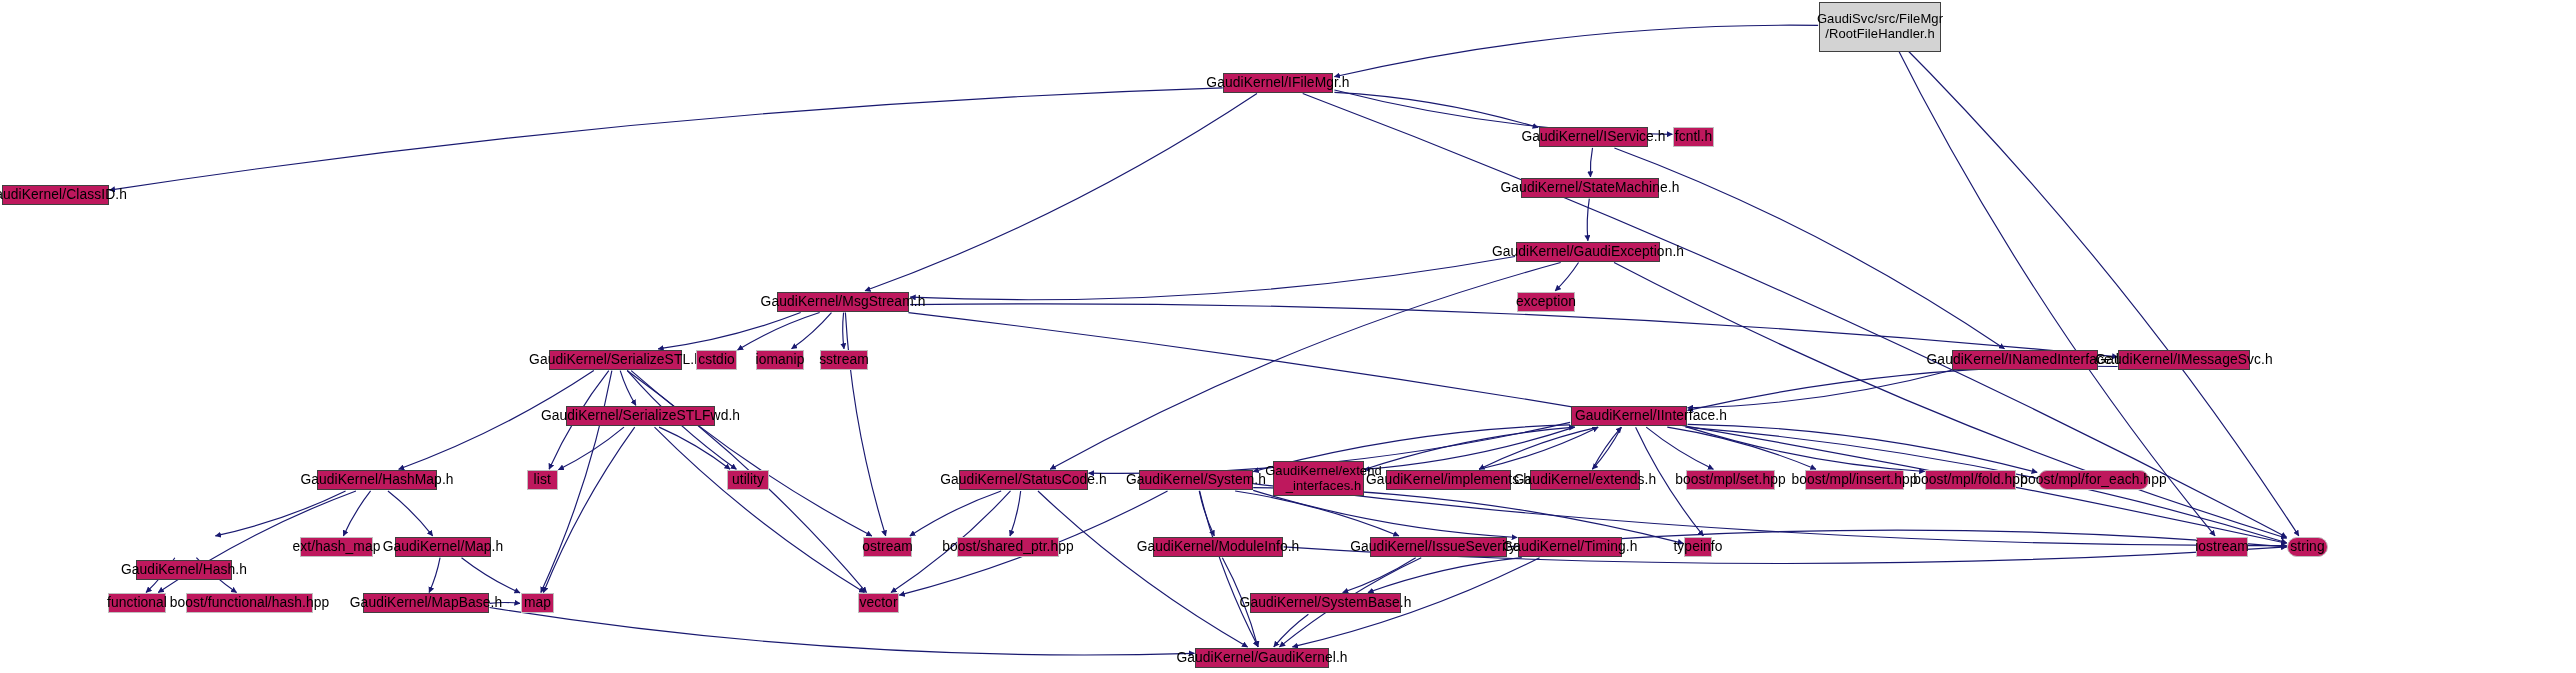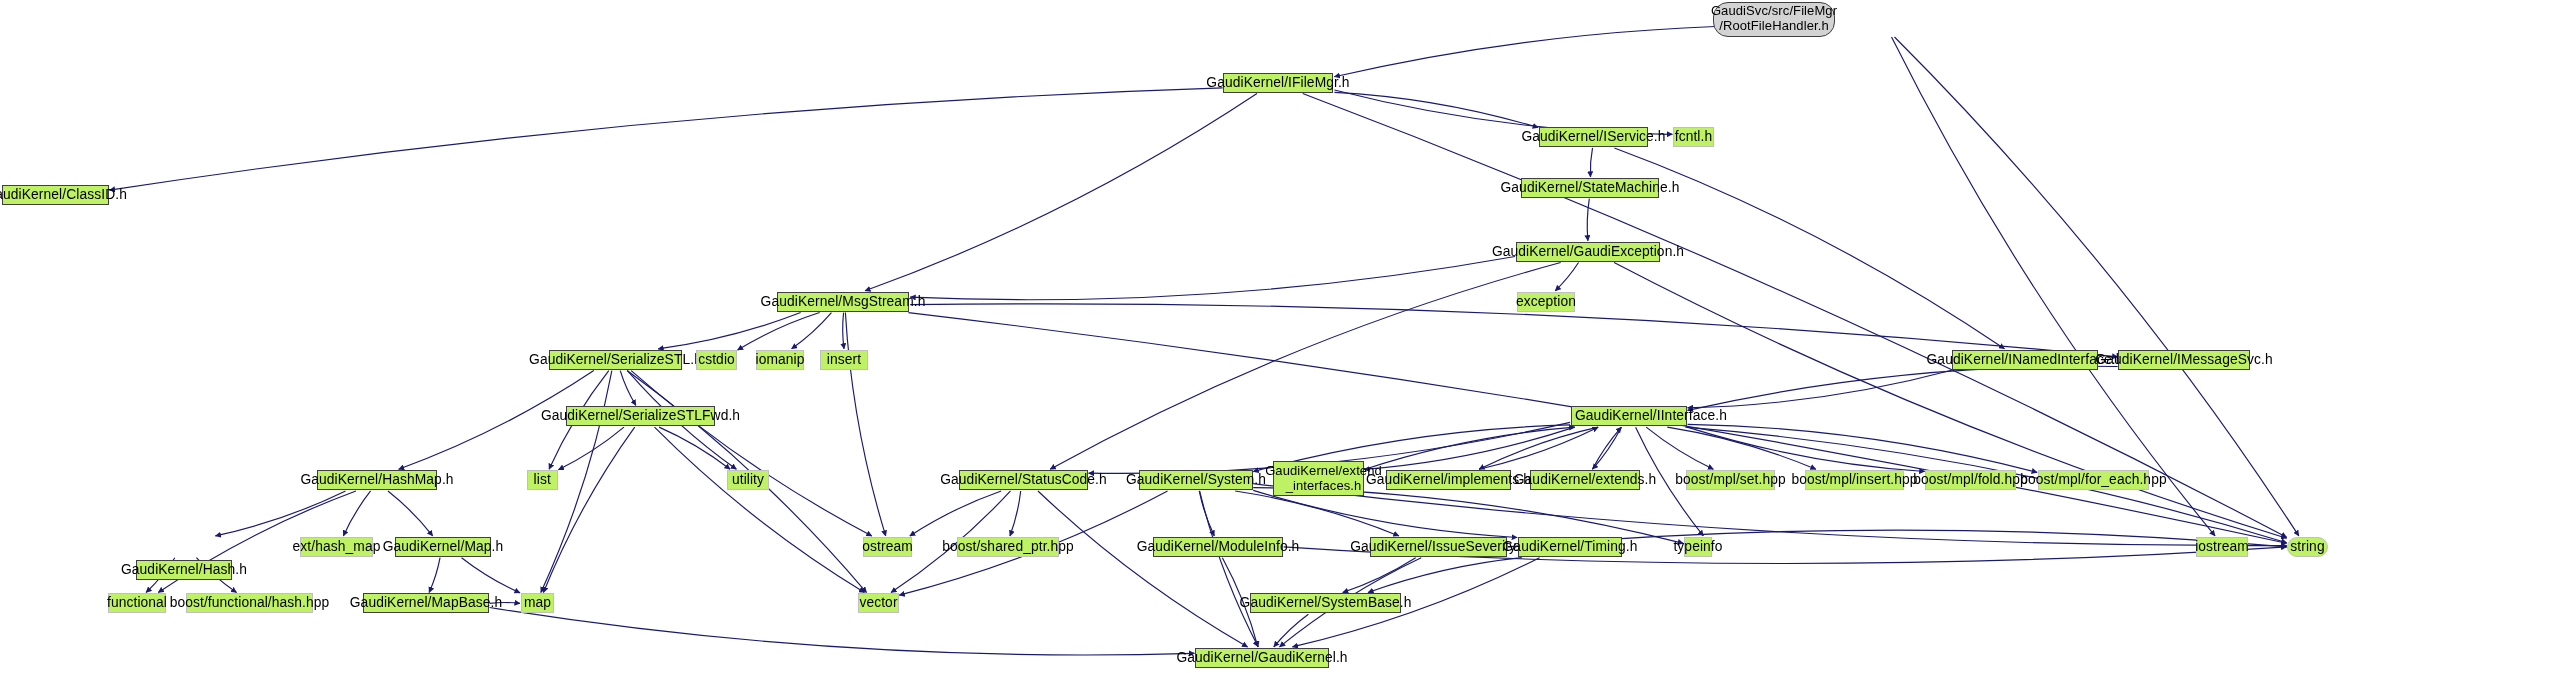--- a/index.html
+++ b/index.html
@@ -27,21 +27,21 @@
     position: absolute;
     box-sizing: border-box;
     display: flex;
     align-items: center;
     justify-content: center;
     text-align: center;
     color: #000000;
     font-size: 13.8px;
     line-height: 1.12;
     white-space: pre-line;
-    background: #bef264;
+    background: #be185d;
     border: 0.7px solid #c0c0c0;
     letter-spacing: 0.1px;
   }
   .node.strong {
     border: 1.5px solid #404040;
   }
   .node.root {
     border: 1.5px solid #404040;
     background: #d3d3d3;
   }
@@ -131,51 +131,51 @@
         <path d="M 2079.0 754.0 Q 2616.0 708.0 3153.0 754.0" marker-end="url(#arrow)"></path>
         <path d="M 2098.3 769.0 Q 1989.4 780.3 1886.3 817.0" marker-end="url(#arrow)"></path>
         <path d="M 2122.9 769.0 Q 1959.9 851.0 1782.1 892.0" marker-end="url(#arrow)"></path>
         <path d="M 1804.1 847.0 Q 1777.5 866.6 1756.4 892.0" marker-end="url(#arrow)"></path>
         <path d="M 1881.0 647.3 Q 2022.6 600.7 2171.3 589.0" marker-end="url(#arrow)"></path>
         <path d="M 2039.4 647.0 Q 2125.0 627.8 2203.6 589.0" marker-end="url(#arrow)"></path>
         <path d="M 2195.8 647.0 Q 2212.3 615.6 2235.7 589.0" marker-end="url(#arrow)"></path>
       </g>
   </svg>
   <div id="nodes-layer">
-      <div class="node root" style="left: 1713px; top: 1.5px; width: 122px; height: 35px; font-size: 13px; border-radius: 15px;">GaudiSvc/src/FileMgr
+      <div class="node root" style="left: 1819px; top: 1.5px; width: 122px; height: 50px; font-size: 13px;">GaudiSvc/src/FileMgr
 /RootFileHandler.h</div>
       <div class="node strong" style="left: 1223px; top: 73px; width: 110px; height: 20.3px;">GaudiKernel/IFileMgr.h</div>
       <div class="node strong" style="left: 1539px; top: 127px; width: 109px; height: 20.3px;">GaudiKernel/IService.h</div>
       <div class="node " style="left: 1673px; top: 127px; width: 41px; height: 20.3px;">fcntl.h</div>
       <div class="node strong" style="left: 1521px; top: 178px; width: 138px; height: 20.3px;">GaudiKernel/StateMachine.h</div>
       <div class="node strong" style="left: 1516px; top: 242px; width: 144px; height: 20.3px;">GaudiKernel/GaudiException.h</div>
       <div class="node strong" style="left: 2.2px; top: 185px; width: 107px; height: 20.3px;">GaudiKernel/ClassID.h</div>
       <div class="node " style="left: 1517px; top: 292px; width: 58px; height: 20.3px;">exception</div>
       <div class="node strong" style="left: 777px; top: 292px; width: 132px; height: 20.3px;">GaudiKernel/MsgStream.h</div>
       <div class="node strong" style="left: 1952px; top: 350px; width: 146px; height: 20.3px;">GaudiKernel/INamedInterface.h</div>
       <div class="node strong" style="left: 2118px; top: 350px; width: 132px; height: 20.3px;">GaudiKernel/IMessageSvc.h</div>
       <div class="node strong" style="left: 549px; top: 350px; width: 133px; height: 20.3px;">GaudiKernel/SerializeSTL.h</div>
       <div class="node " style="left: 696px; top: 350px; width: 41px; height: 20.3px;">cstdio</div>
       <div class="node " style="left: 756px; top: 350px; width: 48px; height: 20.3px;">iomanip</div>
-      <div class="node " style="left: 820px; top: 350px; width: 48px; height: 20.3px;">insert</div>
+      <div class="node " style="left: 820px; top: 350px; width: 48px; height: 20.3px;">sstream</div>
       <div class="node strong" style="left: 1571px; top: 406px; width: 116px; height: 20.3px; padding-left: 44px;">GaudiKernel/IInterface.h</div>
       <div class="node strong" style="left: 566px; top: 406px; width: 149px; height: 20.3px;">GaudiKernel/SerializeSTLFwd.h</div>
       <div class="node strong" style="left: 317px; top: 470px; width: 120px; height: 20.3px;">GaudiKernel/HashMap.h</div>
       <div class="node " style="left: 527px; top: 470px; width: 30.5px; height: 20.3px;">list</div>
       <div class="node " style="left: 727px; top: 470px; width: 42px; height: 20.3px;">utility</div>
       <div class="node strong" style="left: 959px; top: 470px; width: 129px; height: 20.3px;">GaudiKernel/StatusCode.h</div>
       <div class="node strong" style="left: 1139px; top: 470px; width: 114px; height: 20.3px;">GaudiKernel/System.h</div>
       <div class="node strong" style="left: 1273px; top: 461px; width: 91px; height: 35px; font-size: 13px; padding-left: 10px;">GaudiKernel/extend
 _interfaces.h</div>
       <div class="node strong" style="left: 1386px; top: 470px; width: 125px; height: 20.3px;">GaudiKernel/implements.h</div>
       <div class="node strong" style="left: 1530px; top: 470px; width: 110px; height: 20.3px;">GaudiKernel/extends.h</div>
       <div class="node " style="left: 1686px; top: 470px; width: 89px; height: 20.3px;">boost/mpl/set.hpp</div>
       <div class="node " style="left: 1805px; top: 470px; width: 99px; height: 20.3px;">boost/mpl/insert.hpp</div>
       <div class="node " style="left: 1925px; top: 470px; width: 91px; height: 20.3px;">boost/mpl/fold.hpp</div>
-      <div class="node " style="left: 2038px; top: 470px; width: 111px; height: 20.3px;">boost/mpl/for_each.hpp</div>
+      <div class="node " style="left: 2038px; top: 470px; width: 111px; height: 20.3px; border-radius: 9px;">boost/mpl/for_each.hpp</div>
       <div class="node strong" style="left: 136px; top: 537px; width: 96px; height: 20.3px; margin-top: 23px;">GaudiKernel/Hash.h</div>
       <div class="node " style="left: 300px; top: 537px; width: 73px; height: 20.3px;">ext/hash_map</div>
       <div class="node strong" style="left: 395px; top: 537px; width: 96px; height: 20.3px;">GaudiKernel/Map.h</div>
       <div class="node " style="left: 863px; top: 537px; width: 49px; height: 20.3px;">ostream</div>
       <div class="node " style="left: 957px; top: 537px; width: 102px; height: 20.3px;">boost/shared_ptr.hpp</div>
       <div class="node strong" style="left: 1153px; top: 537px; width: 130px; height: 20.3px;">GaudiKernel/ModuleInfo.h</div>
       <div class="node strong" style="left: 1370px; top: 537px; width: 137px; height: 20.3px;">GaudiKernel/IssueSeverity.h</div>
       <div class="node strong" style="left: 1518px; top: 537px; width: 104px; height: 20.3px;">GaudiKernel/Timing.h</div>
       <div class="node " style="left: 1684px; top: 537px; width: 28px; height: 20.3px;">typeinfo</div>
       <div class="node " style="left: 2196px; top: 537px; width: 52px; height: 20.3px;">iostream</div>

